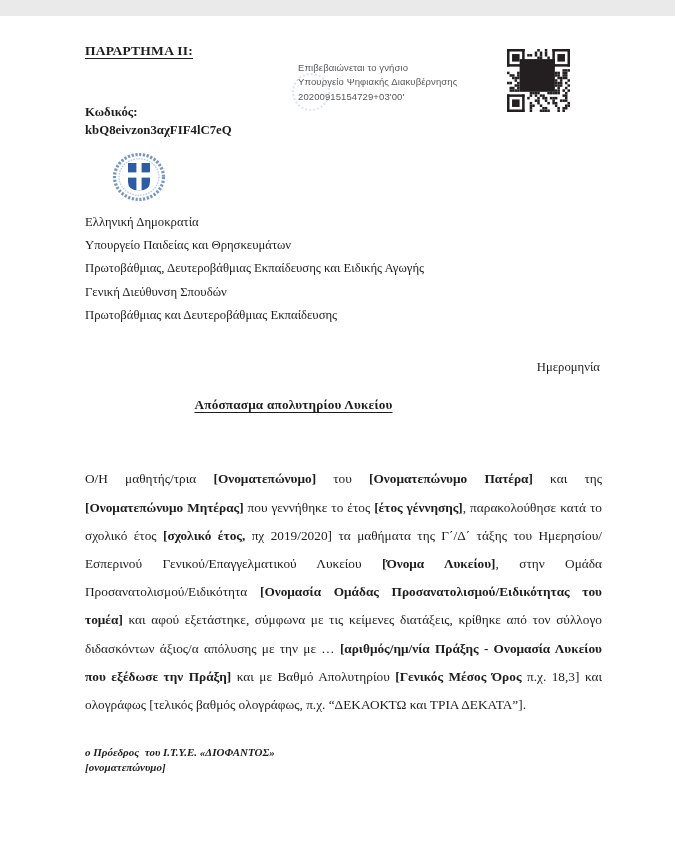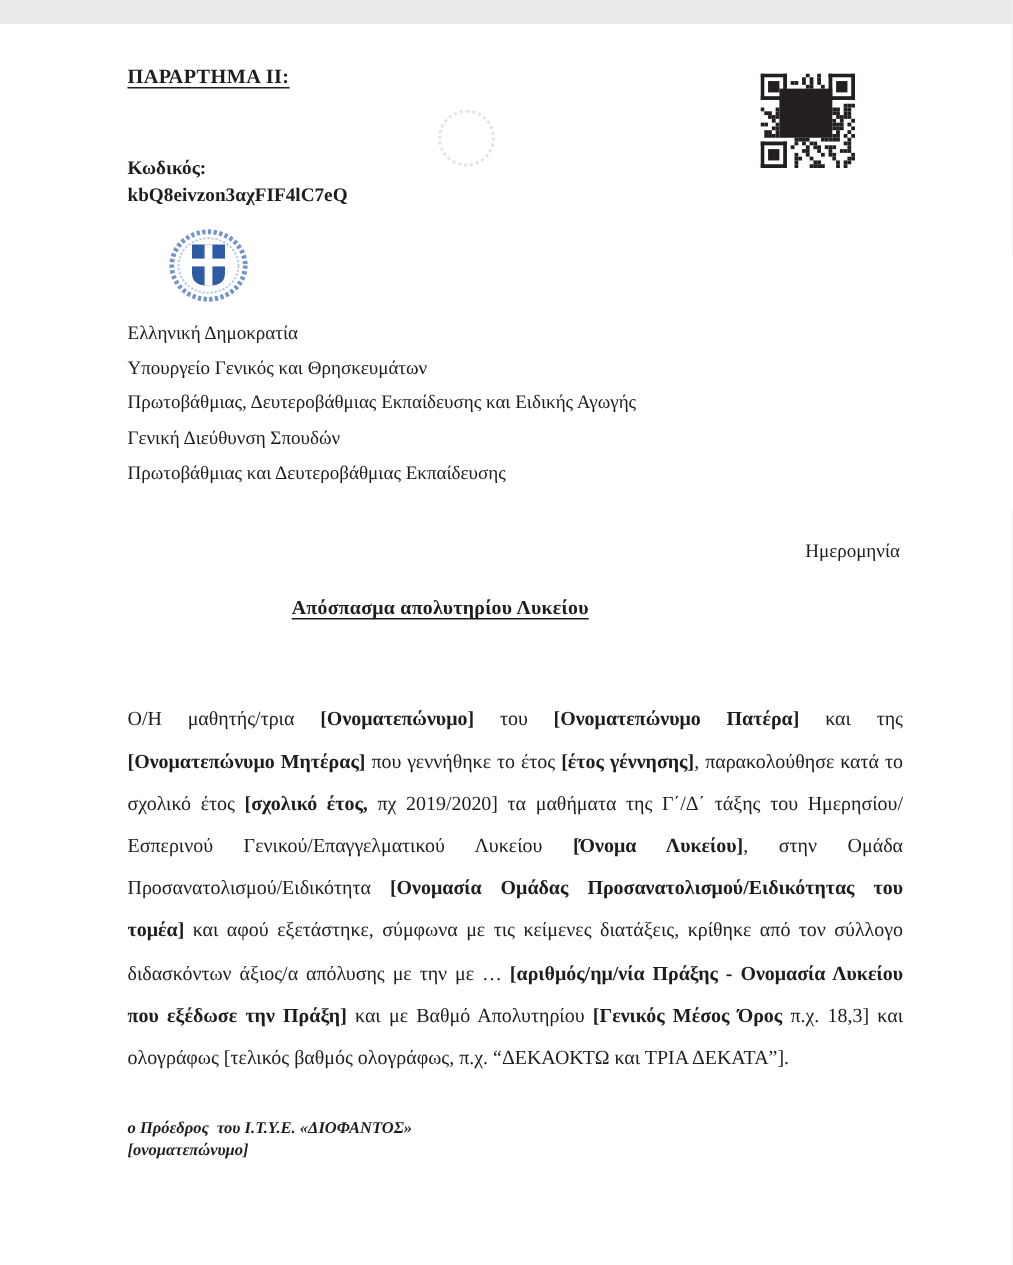--- a/index.html
+++ b/index.html
@@ -59,20 +59,25 @@
 </style>
 </head>
 <body>
 
 <div class="page">
 
   <div class="abs annex-title">ΠΑΡΑΡΤΗΜΑ ΙΙ:</div>
 
   <div class="abs stamp">
     <div class="stamp-emblem"></div>
+    <div class="stamp-lines">
+      <div>Επιβεβαιώνεται το γνήσιο</div>
+      <div>Υπουργείο Ψηφιακής Διακυβέρνησης</div>
+      <div>20200915154729+03'00'</div>
+    </div>
   </div>
 
   <div class="abs qr-box"><svg width="63" height="63" viewBox="0 0 25 25">
         <rect x="0" y="0" width="7" height="1" fill="#231f20"></rect>
         <rect x="0" y="6" width="7" height="1" fill="#231f20"></rect>
         <rect x="0" y="0" width="1" height="7" fill="#231f20"></rect>
         <rect x="6" y="0" width="1" height="7" fill="#231f20"></rect>
         <rect x="2" y="2" width="3" height="3" fill="#231f20"></rect>
         <rect x="18" y="0" width="7" height="1" fill="#231f20"></rect>
         <rect x="18" y="6" width="7" height="1" fill="#231f20"></rect>
@@ -219,21 +224,21 @@
       <ellipse cx="28" cy="25" rx="24.5" ry="22.5" fill="none" stroke="#5b83c0" stroke-width="3.2" stroke-dasharray="2.2 1.6" opacity="0.85"></ellipse>
       <ellipse cx="28" cy="25" rx="20" ry="18.2" fill="none" stroke="#7fa3d4" stroke-width="1.2" stroke-dasharray="1.6 1.1" opacity="0.6"></ellipse>
       <path d="M17,11 h22 v19 q0,8.5 -11,8.5 q-11,0 -11,-8.5 z" fill="#2e5ca4"></path>
       <rect x="25.4" y="11" width="5.2" height="27.5" fill="#ffffff"></rect>
       <rect x="17" y="20.4" width="22" height="5.2" fill="#ffffff"></rect>
     </svg>
   </div>
 
   <div class="abs letterhead">
     <div>Ελληνική Δημοκρατία</div>
-    <div>Υπουργείο Γενικός και Θρησκευμάτων</div>
+    <div>Υπουργείο Παιδείας και Θρησκευμάτων</div>
     <div>Πρωτοβάθμιας, Δευτεροβάθμιας Εκπαίδευσης και Ειδικής Αγωγής</div>
     <div>Γενική Διεύθυνση Σπουδών</div>
     <div>Πρωτοβάθμιας και Δευτεροβάθμιας Εκπαίδευσης</div>
   </div>
 
   <div class="abs date-label">Ημερομηνία</div>
 
   <div class="abs doc-title">Απόσπασμα απολυτηρίου Λυκείου</div>
 
   <p class="abs body-paragraph"><span>Ο/Η μαθητής/τρια </span><b>[Ονοματεπώνυμο]</b><span> του </span><b>[Ονοματεπώνυμο Πατέρα]</b><span> και της </span><b>[Ονοματεπώνυμο Μητέρας]</b><span> που γεννήθηκε το έτος </span><b>[έτος γέννησης]</b><span>, παρακολούθησε κατά το σχολικό έτος </span><b>[σχολικό έτος,</b><span> πχ 2019/2020] τα μαθήματα της Γ΄/Δ΄ τάξης του Ημερησίου/Εσπερινού Γενικού/Επαγγελματικού Λυκείου </span><b>[Όνομα Λυκείου]</b><span>, στην Ομάδα Προσανατολισμού/Ειδικότητα </span><b>[Ονομασία Ομάδας Προσανατολισμού/Ειδικότητας του τομέα]</b><span> και αφού εξετάστηκε, σύμφωνα με τις κείμενες διατάξεις, κρίθηκε από τον σύλλογο διδασκόντων άξιος/α απόλυσης με την με … </span><b>[αριθμός/ημ/νία Πράξης - Ονομασία Λυκείου που εξέδωσε την Πράξη]</b><span> και με Βαθμό Απολυτηρίου </span><b>[Γενικός Μέσος Όρος</b><span> π.χ. 18,3] και ολογράφως [τελικός βαθμός ολογράφως, π.χ. “ΔΕΚΑΟΚΤΩ και ΤΡΙΑ ΔΕΚΑΤΑ”].</span></p>

